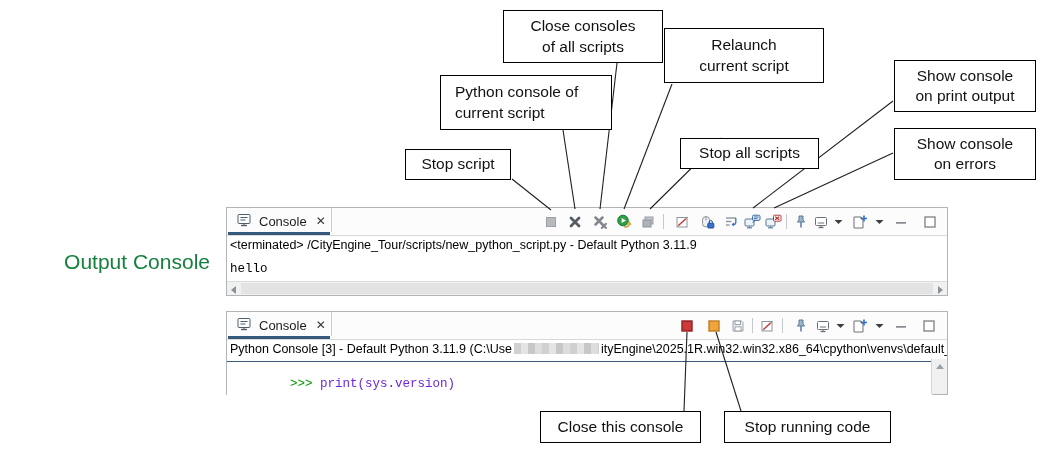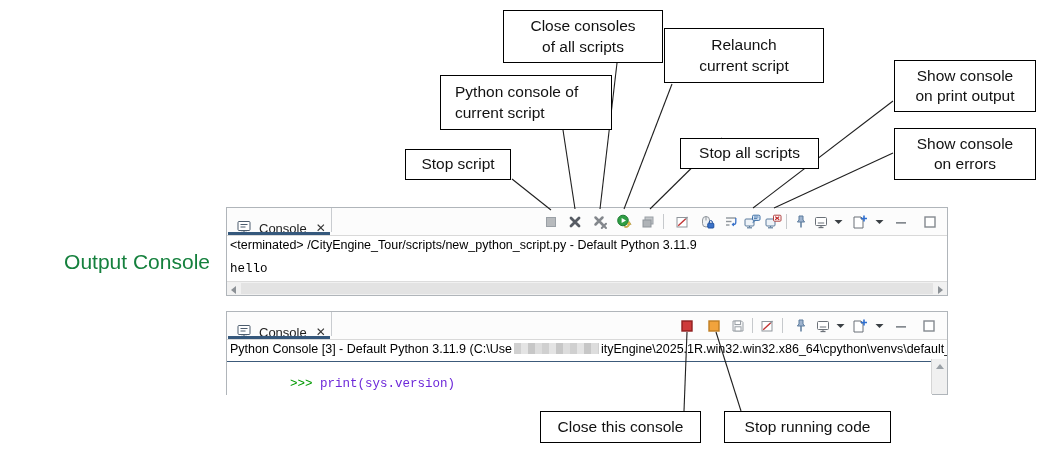--- a/index.html
+++ b/index.html
@@ -14,21 +14,21 @@
 
   
   .side-label{position:absolute;font-size:21px;color:#15803d;white-space:nowrap;}
 
   
   #lines{position:absolute;left:0;top:0;z-index:5;pointer-events:none;}
 
   
   .panel{position:absolute;background:#fff;border:1px solid #b0b5ba;z-index:1;}
   .tabbar{position:relative;height:27px;background:#fcfcfc;border-bottom:1px solid #d9d9d9;}
-  .tab{position:absolute;left:0;top:7px;height:26px;display:flex;align-items:center;
+  .tab{position:absolute;left:0;top:0;height:26px;display:flex;align-items:center;
        padding:0 8px 0 9px;gap:7px;font-size:13px;color:#1d1d1d;}
   .tab-underline{position:absolute;left:1px;top:24px;width:102px;height:3px;background:#35587c;}
   .tab-sep{position:absolute;left:104px;top:0;width:1px;height:24px;background:#c9ccd0;}
   .tab-close{font-size:12px;color:#333;padding-left:2px;cursor:default;}
   .tbi{position:absolute;top:4px;width:20px;height:20px;display:flex;align-items:center;justify-content:center;}
   .tbi svg{display:block;}
   .tbsep{position:absolute;top:6px;width:1px;height:15px;background:#c6c9cc;}
   .dd{position:absolute;top:4px;width:12px;height:20px;display:flex;align-items:center;justify-content:center;}
 
   .statusline{height:19px;font-size:12.5px;color:#000;padding:2px 0 0 3px;

